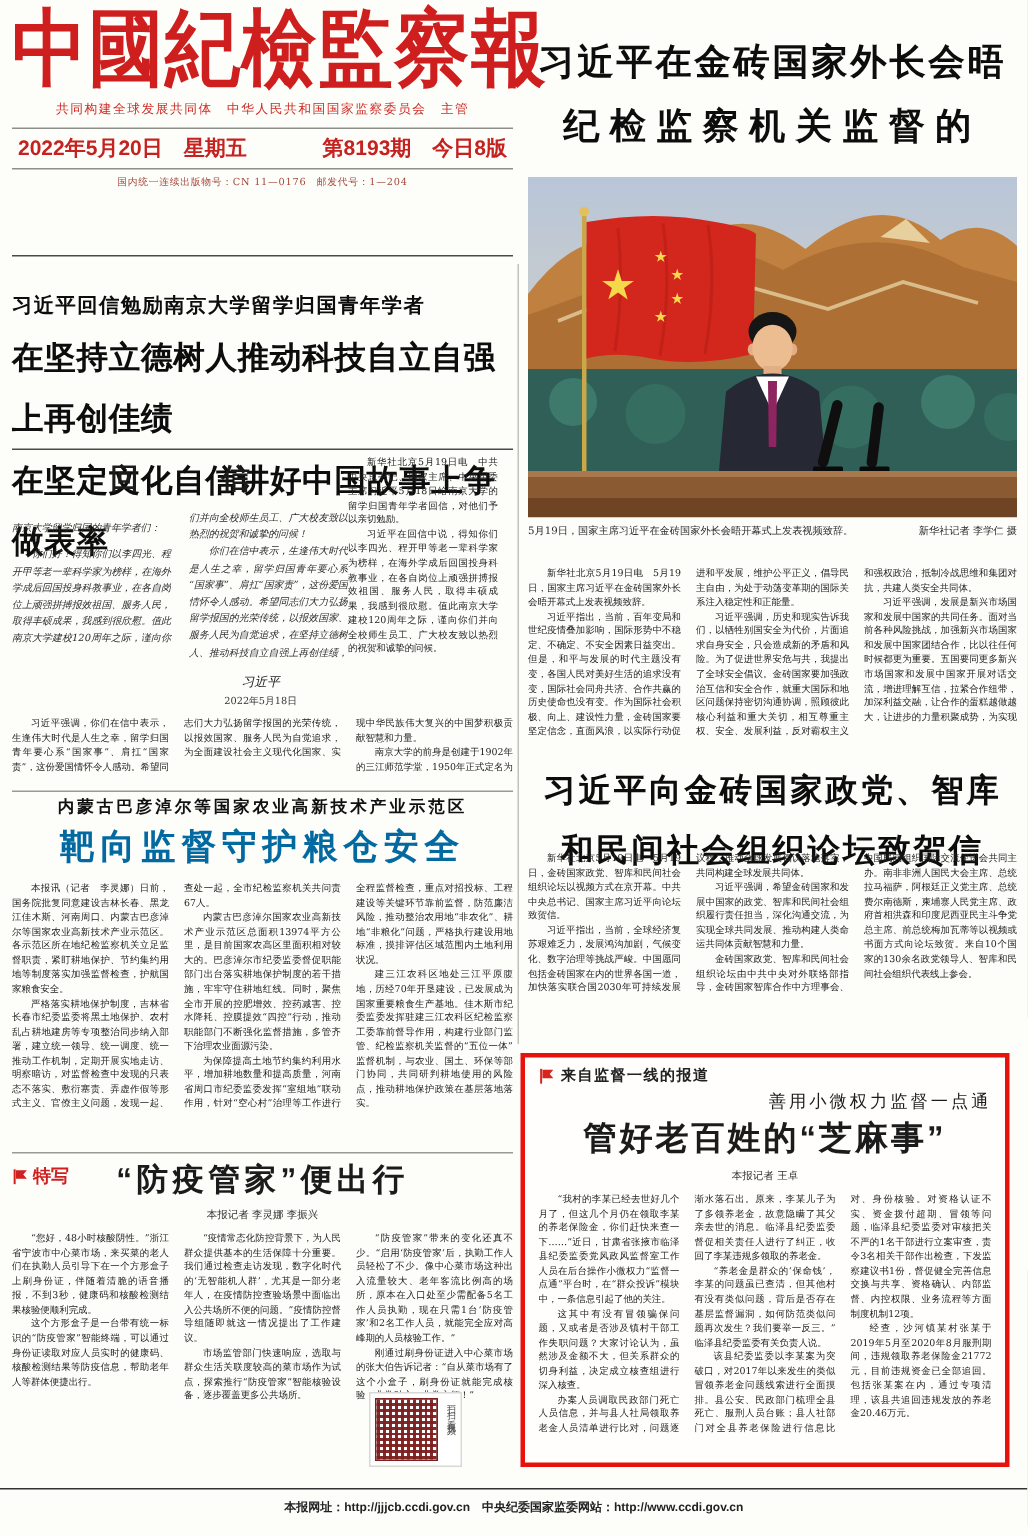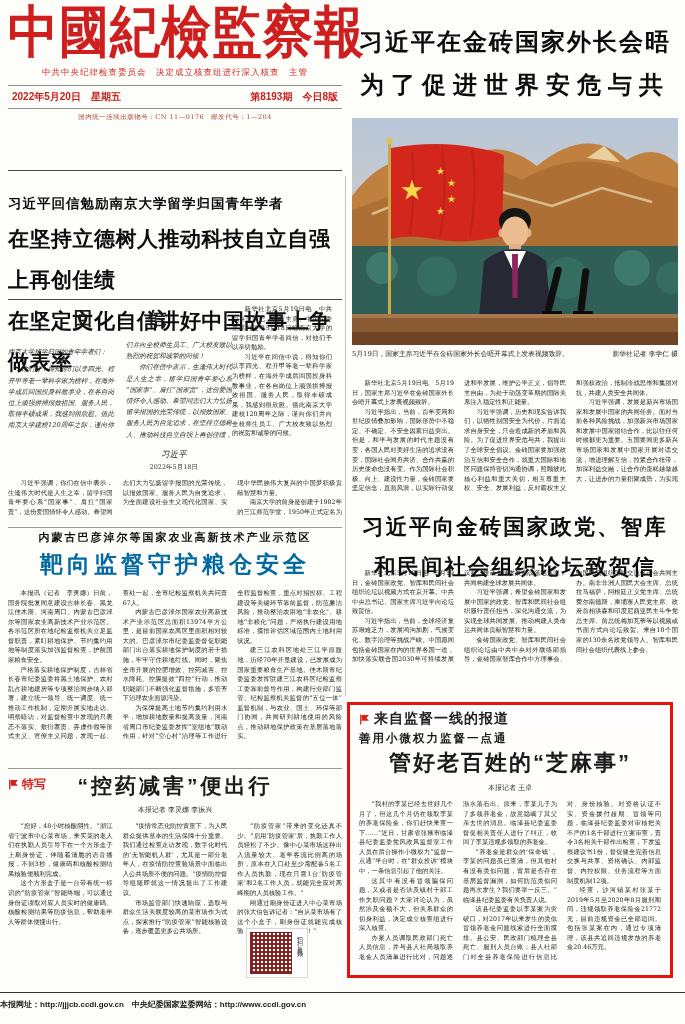--- a/index.html
+++ b/index.html
@@ -9,21 +9,21 @@
   .rule{background:#4a4a4a;height:1px;}
   .vrule{background:#c2c2bd;width:1px;}
 
   
   .masthead{left:8px;top:6px;width:334px;text-align:center;}
   .mast-title{font-family:"DejaVu Serif",serif;font-weight:900;font-size:50px;line-height:1.05;
               color:#ce1e1e;letter-spacing:1px;transform:scaleY(1.12);white-space:nowrap;}
   .mast-super{color:#cf2b24;font-size:8.5px;letter-spacing:1px;margin-top:8px;font-family:"Liberation Sans",sans-serif;}
   .mast-dateline{display:flex;justify-content:space-between;align-items:center;margin-top:6px;
                  border-top:1px solid #8f8f8a;border-bottom:1px solid #8f8f8a;padding:4px 4px;
-                 color:#c5211f;font-size:10px;font-weight:bold;font-family:"Liberation Sans",sans-serif;}
+                 color:#c5211f;font-size:14px;font-weight:bold;font-family:"Liberation Sans",sans-serif;}
   .mast-pub{color:#a5483a;font-size:6.5px;margin-top:4px;letter-spacing:.5px;}
 
   
   .hl-sans{font-family:"Liberation Sans",sans-serif;font-weight:900;color:#0d0d0d;}
   .top-right-hl{left:350px;top:20px;width:330px;text-align:center;}
   .top-right-hl .l{font-size:24px;letter-spacing:2px;line-height:1.8;}
   .top-right-hl .l2{letter-spacing:7px;}
   .reply-hl{left:8px;top:195px;width:334px;text-align:left;}
   .reply-kicker{font-size:13.5px;font-weight:bold;letter-spacing:1px;margin-bottom:6px;}
   .reply-hl .big{font-size:21px;letter-spacing:.5px;line-height:1.95;}
@@ -78,51 +78,51 @@
   .qr-wrap{position:absolute;left:238px;top:156px;background:#fff;border:1px solid #d8d8d4;
            padding:3px;display:flex;gap:3px;align-items:stretch;}
   .qr{width:40px;height:40px;border:1px solid #7d1f1f;
       background-image:repeating-linear-gradient(0deg,rgba(125,31,31,.95) 0 2px,transparent 2px 4px),
                        repeating-linear-gradient(90deg,rgba(125,31,31,.95) 0 2px,#fff 2px 4px);}
   .qr-label{writing-mode:vertical-rl;font-size:6px;color:#444;letter-spacing:2px;}
 
   
   .sesame-box{left:347px;top:702px;width:326px;height:276px;border:3px solid #e8120d;
               background:#fffefd;padding:5px 9px;box-sizing:border-box;}
-  .sesame-kicker{display:flex;align-items:center;gap:4px;font-size:14px;color:#222;
+  .sesame-kicker{display:flex;align-items:center;gap:4px;font-size:10px;color:#222;
                  font-family:"Liberation Sans",sans-serif;font-weight:bold;letter-spacing:1px;}
-  .sesame-sub{text-align:left;font-size:11.5px;font-weight:bold;letter-spacing:2px;margin-top:3px;
+  .sesame-sub{text-align:right;font-size:11.5px;font-weight:normal;letter-spacing:2px;margin-top:3px;
               font-family:"Liberation Sans",sans-serif;}
   .sesame-title{text-align:center;font-family:"Liberation Sans",sans-serif;font-weight:900;
                 font-size:22px;letter-spacing:2px;margin-top:2px;}
   .sesame-body{height:172px;margin-top:2px;}
 
   
   .footer-rule{left:0;top:992px;width:685px;}
-  .footer{left:0;top:999px;width:685px;font-size:8px;font-weight:bold;
+  .footer{left:0;top:999px;width:685px;text-align:center;font-size:8px;font-weight:bold;
           color:#222;font-family:"Liberation Sans",sans-serif;}
 </style>
 </head>
 <body>
 
 <div class="page">
 
   <div class="abs masthead">
     <div class="mast-title">中國紀檢監察報</div>
-    <div class="mast-super">中共中央纪律检查委员会　决定成立核查组进行深入核查　主管</div>
+    <div class="mast-super">共同构建全球发展共同体　中华人民共和国国家监察委员会　主管</div>
     <div class="mast-dateline">
       <span>2022年5月20日　星期五</span>
       <span>第8193期　今日8版</span>
     </div>
     <div class="mast-pub">国内统一连续出版物号：CN 11—0176　邮发代号：1—204</div>
   </div>
 
   <div class="abs top-right-hl hl-sans">
     <div class="l">习近平在金砖国家外长会晤</div>
-    <div class="l l2">为了促进世界安危与共</div>
+    <div class="l l2">纪检监察机关监督的</div>
   </div>
 
   <div class="abs photo">
     <svg width="326" height="227" viewBox="0 0 326 227">
       <defs>
         <linearGradient id="sky" x1="0" y1="0" x2="0" y2="1">
           <stop offset="0" stop-color="#b9c6d8"></stop>
             <stop offset="1" stop-color="#d8d2c2"></stop>
         </linearGradient>
       </defs>
@@ -245,21 +245,21 @@
   <div class="abs rule" style="left:8px;top:768px;width:334px;background:#9a9a95;"></div>
   <div class="abs feature-sec">
     <div class="feature-head">
       <div class="feature-tag">
         <svg class="flag-icon" viewBox="0 0 10 10">
           <rect x="1" y="0.5" width="1.2" height="9" fill="#cf1f1f"></rect>
           <path d="M2.4,1 L9,1 L6.8,3.6 L9,6.2 L2.4,6.2 Z" fill="#cf1f1f"></path>
         </svg>
         <span>特写</span>
       </div>
-      <div class="feature-title">“控药减害”便出行</div>
+      <div class="feature-title">“防疫管家”便出行</div>
       <div class="byline">本报记者 李灵娜 李振兴</div>
     </div>
     <div class="feature-body col3">
         <p class="para">“您好，48小时核酸阴性。”浙江省宁波市中心菜市场，来买菜的老人们在执勤人员引导下在一个方形盒子上刷身份证，伴随着清脆的语音播报，不到3秒，健康码和核酸检测结果核验便顺利完成。</p>
         <p class="para">这个方形盒子是一台带有统一标识的“防疫管家”智能终端，可以通过身份证读取对应人员实时的健康码、核酸检测结果等防疫信息，帮助老年人等群体便捷出行。</p>
         <p class="para">“疫情常态化防控背景下，为人民群众提供基本的生活保障十分重要。我们通过检查走访发现，数字化时代的‘无智能机人群’，尤其是一部分老年人，在疫情防控查验场景中面临出入公共场所不便的问题。”疫情防控督导组随即就这一情况提出了工作建议。</p>
         <p class="para">市场监管部门快速响应，选取与群众生活关联度较高的菜市场作为试点，探索推行“防疫管家”智能核验设备，逐步覆盖更多公共场所。</p>
         <p class="para">“防疫管家”带来的变化还真不少。“启用‘防疫管家’后，执勤工作人员轻松了不少。像中心菜市场这种出入流量较大、老年客流比例高的场所，原本在入口处至少需配备5名工作人员执勤，现在只需1台‘防疫管家’和2名工作人员，就能完全应对高峰期的人员核验工作。”</p>
         <p class="para">刚通过刷身份证进入中心菜市场的张大伯告诉记者：“自从菜市场有了这个小盒子，刷身份证就能完成核验，非常贴心、非常方便！”</p>
       </div>

